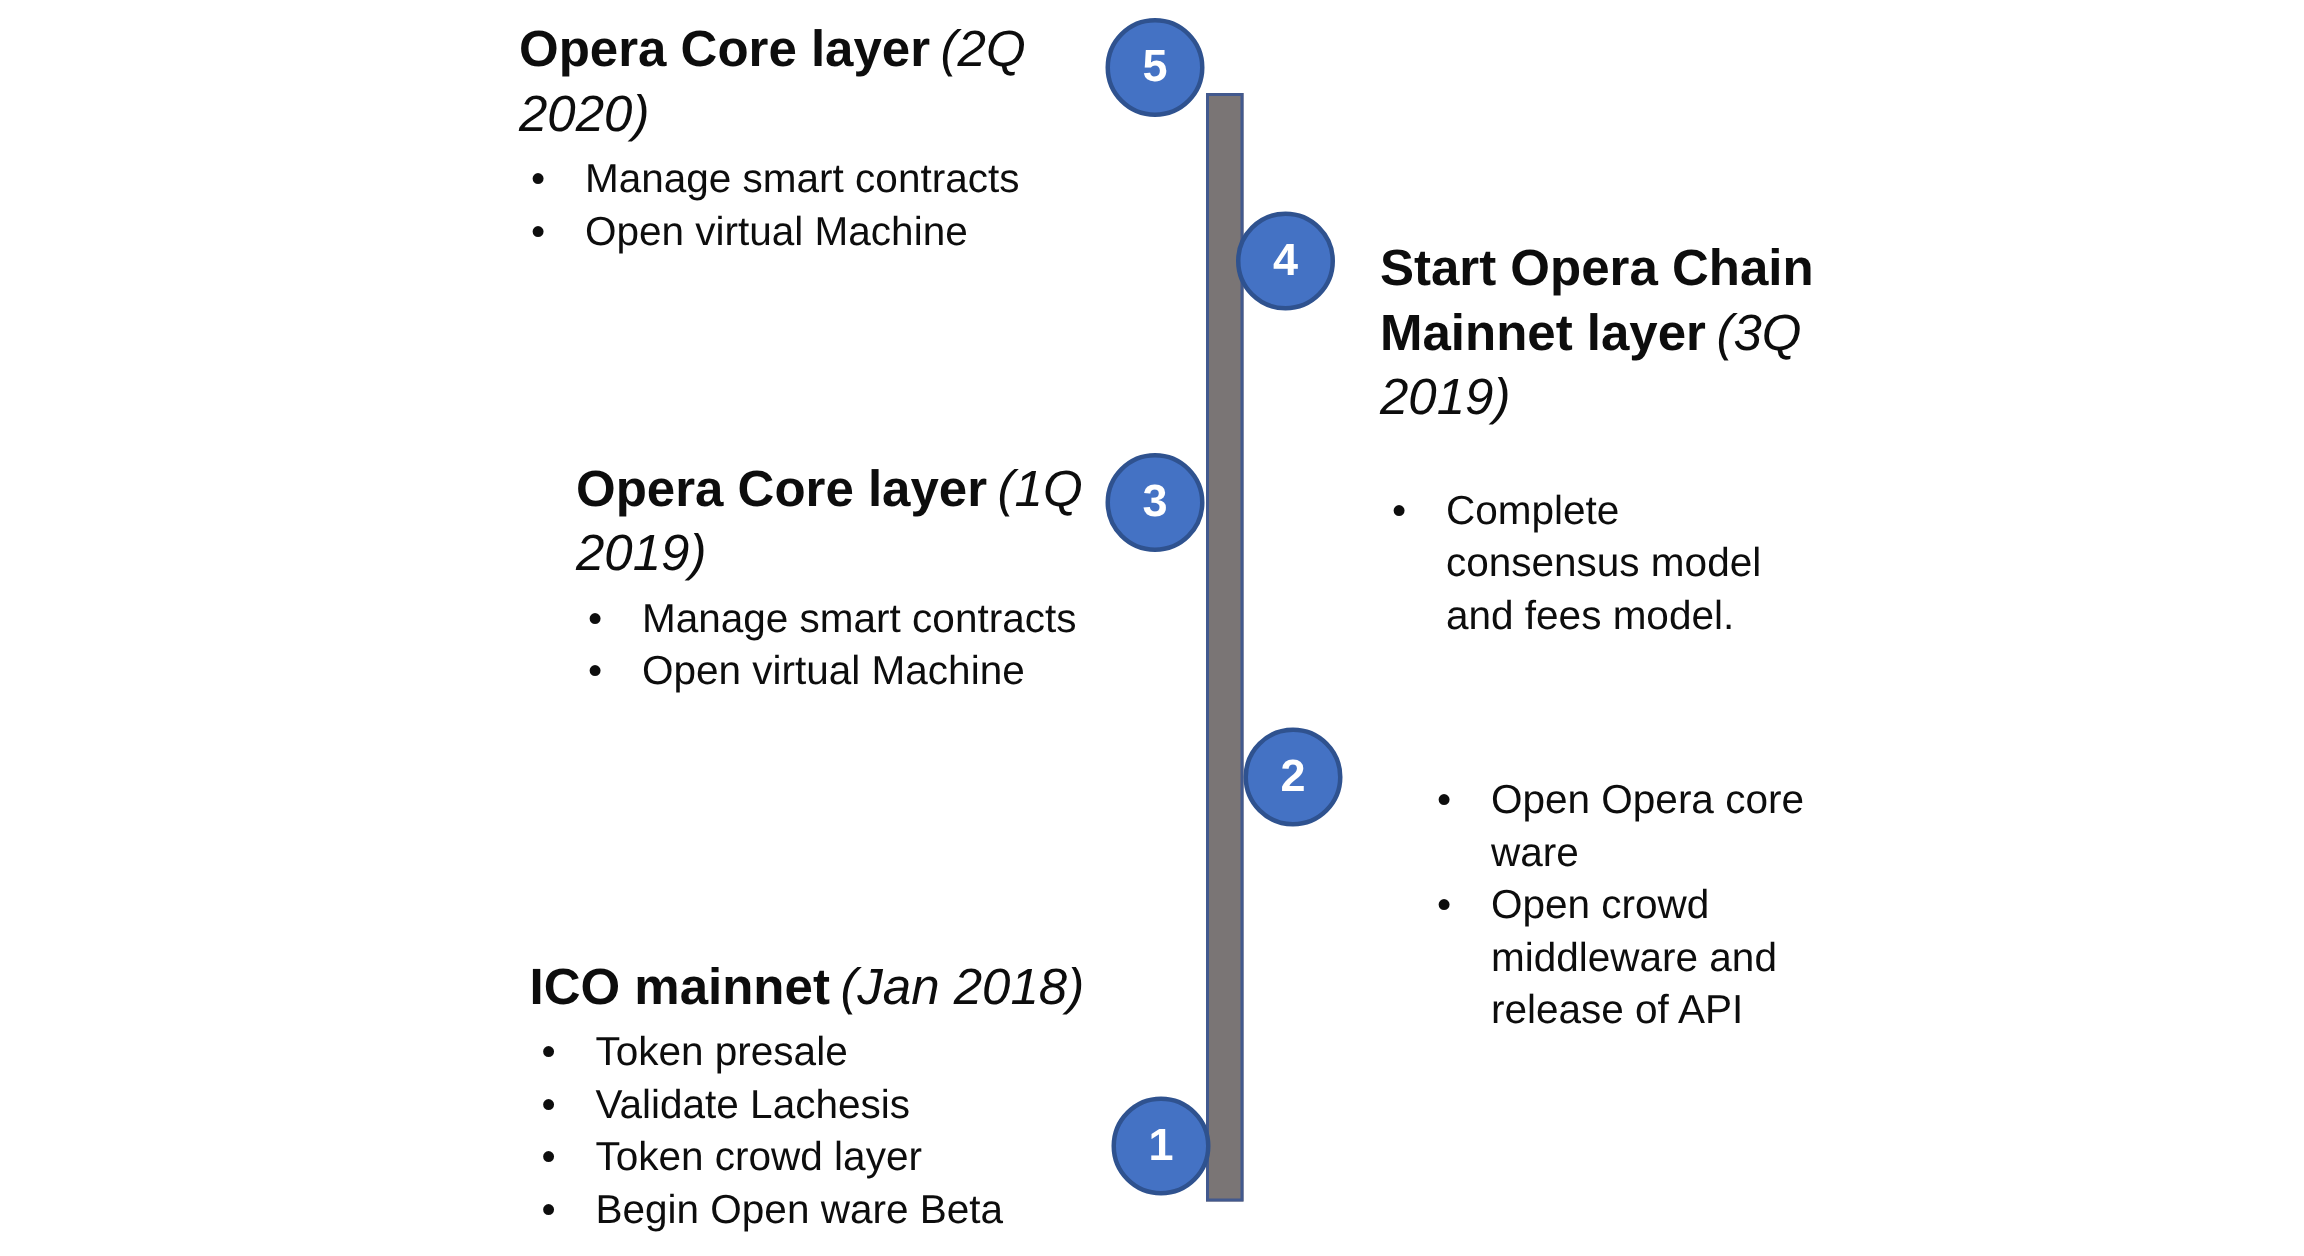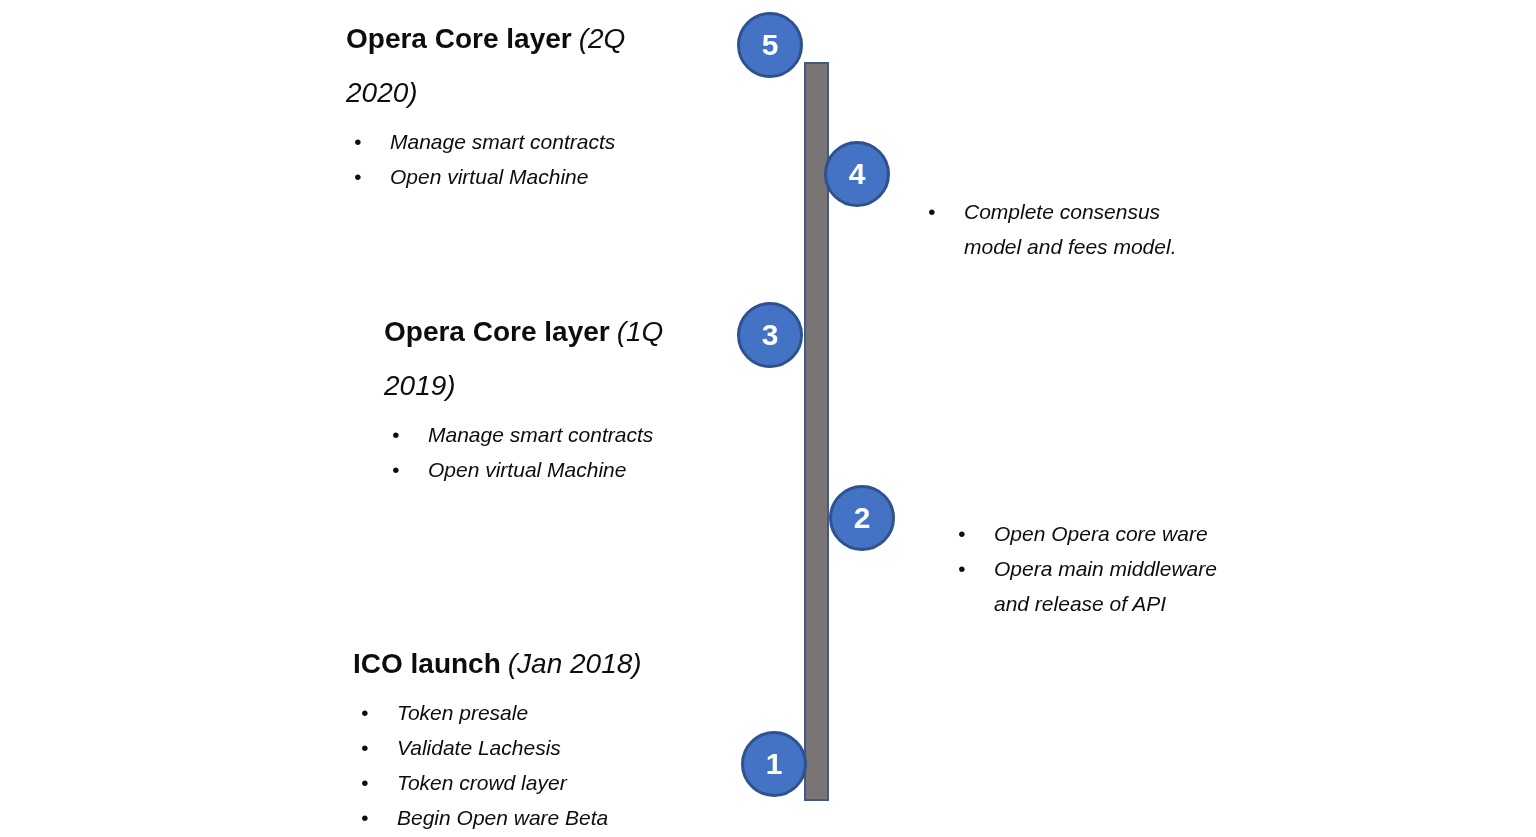--- a/index.html
+++ b/index.html
@@ -56,38 +56,37 @@
   
   .block { position: absolute; z-index: 3; }
   .block-5 { left: 346px; top: 12px;  width: 350px; }
   .block-4 { left: 920px; top: 158px; width: 305px; }
   .block-3 { left: 366px; top: 305px; width: 350px; margin-left: 18px; }
   .block-2 { left: 950px; top: 512px; width: 335px; }
   .block-1 { left: 353px; top: 637px; width: 430px; }
 
   .title {
     margin: 0;
-    font-size: 28px;
-    line-height: 54px;
+    font-size: 34px;
+    line-height: 43px;
     font-weight: 700;
     letter-spacing: 0;
   }
   .title .date {
     font-style: italic;
     font-weight: 400;
     margin-left: 7px;
   }
 
   .bullets {
     margin: 4px 0 0 0;
     padding: 0 0 0 44px;
     list-style: none;
-    font-size: 21px;
+    font-size: 27px;
     line-height: 35px;
-    font-style: italic;
   }
   .bullets li { position: relative; }
   .bullets li::before {
     content: "\2022";
     position: absolute;
     left: -36px;
   }
   .block-4 .bullets { width: 248px; margin-top: 36px; }
   .block-2 .bullets { width: 256px; }
 </style>
@@ -116,42 +115,43 @@
 
   <div class="block block-5">
     <h2 class="title"><span>Opera Core layer</span><span class="date">(2Q 2020)</span></h2>
     <ul class="bullets">
         <li>Manage smart contracts</li>
         <li>Open virtual Machine</li>
       </ul>
   </div>
 
   <div class="block block-4">
+    <h2 class="title"><span>Start Opera Chain Mainnet layer</span><span class="date">(3Q 2019)</span></h2>
     <ul class="bullets">
         <li>Complete consensus model and fees model.</li>
       </ul>
   </div>
 
   <div class="block block-3">
     <h2 class="title"><span>Opera Core layer</span><span class="date">(1Q 2019)</span></h2>
     <ul class="bullets">
         <li>Manage smart contracts</li>
         <li>Open virtual Machine</li>
       </ul>
   </div>
 
   <div class="block block-2">
     <ul class="bullets">
         <li>Open Opera core ware</li>
-        <li>Opera main middleware and release of API</li>
+        <li>Open crowd middleware and release of API</li>
       </ul>
   </div>
 
   <div class="block block-1">
-    <h2 class="title"><span>ICO launch</span><span class="date">(Jan 2018)</span></h2>
+    <h2 class="title"><span>ICO mainnet</span><span class="date">(Jan 2018)</span></h2>
     <ul class="bullets">
         <li>Token presale</li>
         <li>Validate Lachesis</li>
         <li>Token crowd layer</li>
         <li>Begin Open ware Beta</li>
       </ul>
   </div>
 
 </div>
 

